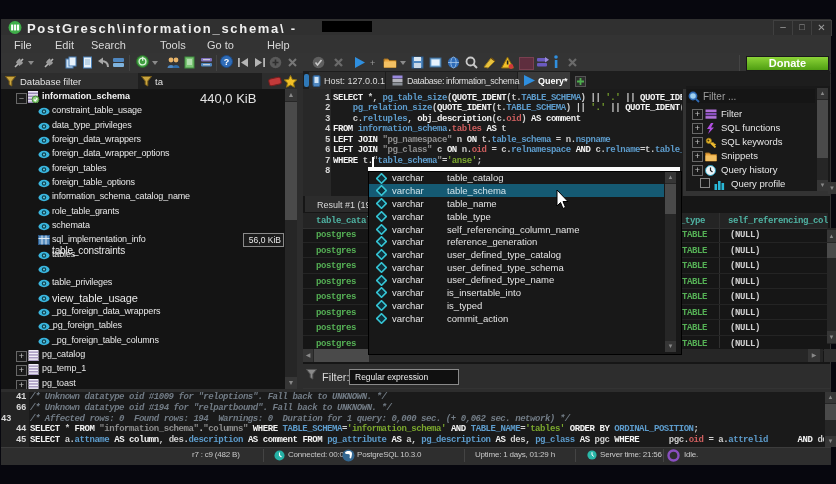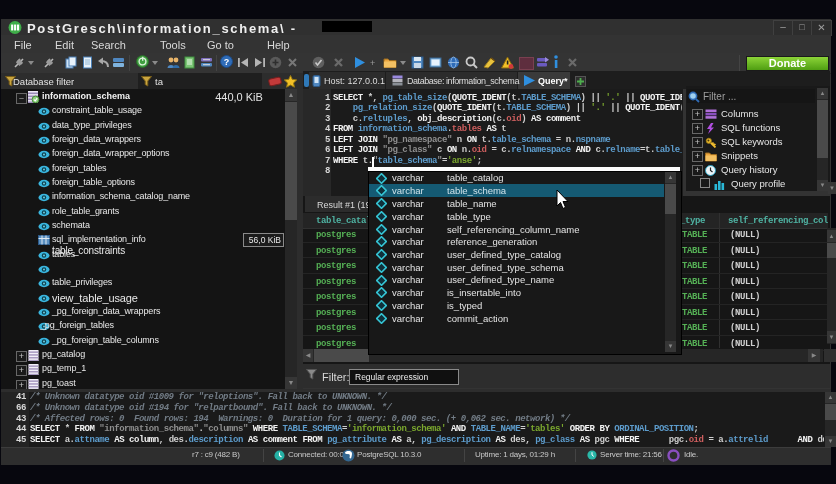--- a/index.html
+++ b/index.html
@@ -166,21 +166,21 @@
     </svg>
 <svg class="a" style="left:566px;top:56px" width="13" height="13" viewBox="0 0 13 13">
       <path d="M3 3 L10 10 M10 3 L3 10" stroke="#6a6a6a" stroke-width="2.2"></path>
     </svg>
 </div>
 
 <div class="a" style="left:739px;top:55px;width:1px;height:16px;background:#444"></div>
 <div class="a" style="left:746px;top:56px;width:81px;height:13px;background:linear-gradient(#8cd438,#4f9e12);border:1px solid #1a1a1a;color:#fff;font-weight:bold;font-size:11px;text-align:center;line-height:13px">Donate</div>
 
 <div class="a" style="left:1px;top:73px;width:296px;height:16px;background:#2d2d2d"></div>
-<div class="a" style="left:13px;top:76px;font-size:9.5px;color:#e3e3e3">Database filter</div>
+<div class="a" style="left:20px;top:76px;font-size:9.5px;color:#e3e3e3">Database filter</div>
 <div class="a" style="left:138px;top:73px;width:124px;height:16px;background:#1f1f1f"></div>
 
 <div class="a" style="left:155px;top:76px;font-size:9.5px;color:#e3e3e3">ta</div>
 <div id="lf-icons">
 <svg class="a" style="left:5px;top:76px" width="11" height="11" viewBox="0 0 11 11">
       <path d="M0.5 0.5 H10.5 L6.8 5 V10 L4.2 8.5 V5 Z" fill="#caa53f" stroke="#7a5f1a"></path>
     </svg>
 <svg class="a" style="left:141px;top:76px" width="11" height="11" viewBox="0 0 11 11">
       <path d="M0.5 0.5 H10.5 L6.8 5 V10 L4.2 8.5 V5 Z" fill="#caa53f" stroke="#7a5f1a"></path>
     </svg>
@@ -198,21 +198,21 @@
 <svg class="a" style="left:27px;top:91.0px" width="13" height="12" viewBox="0 0 13 12">
       <rect x="1" y="0" width="10" height="12" fill="#ece8f4"></rect>
       <rect x="1" y="1.5" width="10" height="1.6" fill="#9a8ab8"></rect>
       <rect x="1" y="4.5" width="10" height="1.6" fill="#9a8ab8"></rect>
       <rect x="1" y="7.5" width="10" height="1.6" fill="#9a8ab8"></rect>
       <rect x="1" y="10.5" width="10" height="1.5" fill="#9a8ab8"></rect>
       <circle cx="8.5" cy="8.5" r="3.4" fill="#8fcf7f" stroke="#4a8f3a"></circle>
       <path d="M7 8.5 l1.2 1.3 l2 -2.6" stroke="#fff" stroke-width="1.1" fill="none"></path>
     </svg>
 <div class="a" style="left:42px;top:91px;font-size:9px;font-weight:bold;color:#f2f2f2">information_schema</div>
-<div class="a" style="left:200px;top:91px;width:78px;text-align:center;font-size:11px;color:#e3e3e3">440,0 KiB</div>
+<div class="a" style="left:200px;top:91px;width:78px;text-align:left;font-size:13px;color:#e3e3e3">440,0 KiB</div>
 <svg class="a" style="left:38px;top:107.33px" width="12" height="9" viewBox="0 0 12 9">
       <ellipse cx="6" cy="4.5" rx="5.5" ry="3.7" fill="#3ab5de"></ellipse>
       <circle cx="6" cy="4.5" r="2.2" fill="#0d4050"></circle>
       <circle cx="6" cy="4.5" r="0.9" fill="#7adcf0"></circle>
     </svg>
 <div class="a" style="left:52px;top:105px;font-size:9px;letter-spacing:-0.15px;color:#e8e8e8">constraint_table_usage</div>
 <svg class="a" style="left:38px;top:121.66px" width="12" height="9" viewBox="0 0 12 9">
       <ellipse cx="6" cy="4.5" rx="5.5" ry="3.7" fill="#3ab5de"></ellipse>
       <circle cx="6" cy="4.5" r="2.2" fill="#0d4050"></circle>
       <circle cx="6" cy="4.5" r="0.9" fill="#7adcf0"></circle>
@@ -294,21 +294,21 @@
       <ellipse cx="6" cy="4.5" rx="5.5" ry="3.7" fill="#3ab5de"></ellipse>
       <circle cx="6" cy="4.5" r="2.2" fill="#0d4050"></circle>
       <circle cx="6" cy="4.5" r="0.9" fill="#7adcf0"></circle>
     </svg>
 <div class="a" style="left:52px;top:306px;font-size:9px;letter-spacing:-0.15px;color:#e8e8e8">_pg_foreign_data_wrappers</div>
 <svg class="a" style="left:38px;top:322.28px" width="12" height="9" viewBox="0 0 12 9">
       <ellipse cx="6" cy="4.5" rx="5.5" ry="3.7" fill="#3ab5de"></ellipse>
       <circle cx="6" cy="4.5" r="2.2" fill="#0d4050"></circle>
       <circle cx="6" cy="4.5" r="0.9" fill="#7adcf0"></circle>
     </svg>
-<div class="a" style="left:40px;top:320px;font-size:9px;letter-spacing:-0.15px;color:#e8e8e8">_pg_foreign_tables</div>
+<div class="a" style="left:48px;top:320px;font-size:9px;letter-spacing:-0.15px;color:#e8e8e8">_pg_foreign_tables</div>
 <svg class="a" style="left:38px;top:336.61px" width="12" height="9" viewBox="0 0 12 9">
       <ellipse cx="6" cy="4.5" rx="5.5" ry="3.7" fill="#3ab5de"></ellipse>
       <circle cx="6" cy="4.5" r="2.2" fill="#0d4050"></circle>
       <circle cx="6" cy="4.5" r="0.9" fill="#7adcf0"></circle>
     </svg>
 <div class="a" style="left:52px;top:335px;font-size:9px;letter-spacing:-0.15px;color:#e8e8e8">_pg_foreign_table_columns</div>
 <div class="a" style="left:16px;top:351px;width:9px;height:9px;background:#1a1a1a;border:1px solid #686868;color:#c5c5c5;font-size:9px;line-height:8px;text-align:center">+</div>
 <svg class="a" style="left:27px;top:349.94px" width="13" height="11" viewBox="0 0 13 11">
       <rect x="1.5" y="0" width="10" height="11" fill="#f2f0f8"></rect>
       <rect x="1.5" y="1.4" width="10" height="1.5" fill="#a89ac0"></rect>
@@ -402,21 +402,21 @@
       <circle cx="5" cy="5" r="3.6" fill="#9fd0f0" stroke="#2f6cb8" stroke-width="1.6"></circle>
       <path d="M7.8 7.8 L11 11" stroke="#2f6cb8" stroke-width="1.8"></path>
     </svg>
 <div class="a" style="left:703px;top:91px;font-size:10px;color:#9f9f9f">Filter ...</div>
 <div class="a" style="left:692px;top:109px;width:9px;height:9px;background:#1a1a1a;border:1px solid #686868;color:#c5c5c5;font-size:9px;line-height:8px;text-align:center">+</div>
 <svg class="a" style="left:705px;top:109.0px" width="12" height="11" viewBox="0 0 12 11">
       <rect x="0.5" y="0.5" width="11" height="2.6" fill="#b06fd8"></rect>
       <rect x="0.5" y="3.8" width="11" height="2.6" fill="#8a4fc0"></rect>
       <rect x="0.5" y="7.1" width="11" height="2.6" fill="#b06fd8"></rect>
     </svg>
-<div class="a" style="left:721px;top:108px;font-size:9.5px;color:#e6e6e6">Columns</div>
+<div class="a" style="left:721px;top:108px;font-size:9.5px;color:#e6e6e6">Filter</div>
 <div class="a" style="left:692px;top:123px;width:9px;height:9px;background:#1a1a1a;border:1px solid #686868;color:#c5c5c5;font-size:9px;line-height:8px;text-align:center">+</div>
 <svg class="a" style="left:705px;top:122.9px" width="12" height="11" viewBox="0 0 12 11">
       <polygon points="6,0 2,6 5,6 3,11 9,4.5 6,4.5 8.5,0" fill="#b04fe0"></polygon>
     </svg>
 <div class="a" style="left:721px;top:122px;font-size:9.5px;color:#e6e6e6">SQL functions</div>
 <div class="a" style="left:692px;top:137px;width:9px;height:9px;background:#1a1a1a;border:1px solid #686868;color:#c5c5c5;font-size:9px;line-height:8px;text-align:center">+</div>
 <svg class="a" style="left:705px;top:136.8px" width="12" height="11" viewBox="0 0 12 11">
       <circle cx="3.8" cy="3.8" r="2.6" fill="#f0bc2e" stroke="#9a7a10" stroke-width="0.8"></circle>
       <circle cx="3.4" cy="3.4" r="1" fill="#4a3a08"></circle>
       <path d="M5.8 5.8 L10.5 10.5 M8.6 8.6 l1.8 -1.6 M7 7 l1.6 -1.4" stroke="#f0bc2e" stroke-width="1.8"></path>
@@ -580,21 +580,21 @@
 </div>
 
 <div class="a" style="left:1px;top:389px;width:830px;height:3px;background:#2d2d2d"></div>
 <div class="a" style="left:1px;top:392px;width:830px;height:55px;background:#1a1a1a"></div>
 <div class="a" style="left:1px;top:392px;width:28px;height:55px;background:#232323"></div>
 <div id="log">
 <div class="a code" style="left:1px;top:392px;width:25px;text-align:right;color:#d8d8d8">41</div>
 <div class="a code" style="left:30px;top:392px;width:794px;overflow:hidden;color:#d8d8d8"><span class="cm">/* Unknown datatype oid #1009 for "reloptions". Fall back to UNKNOWN. */</span></div>
 <div class="a code" style="left:1px;top:403px;width:25px;text-align:right;color:#d8d8d8">66</div>
 <div class="a code" style="left:30px;top:403px;width:794px;overflow:hidden;color:#d8d8d8"><span class="cm">/* Unknown datatype oid #194 for "relpartbound". Fall back to UNKNOWN. */</span></div>
-<div class="a code" style="left:1px;top:414px;width:25px;text-align:right;color:#d8d8d8">43</div>
+<div class="a code" style="left:1px;top:414px;width:25px;color:#d8d8d8">43</div>
 <div class="a code" style="left:30px;top:414px;width:794px;overflow:hidden;color:#d8d8d8"><span class="cm">/* Affected rows: 0  Found rows: 194  Warnings: 0  Duration for 1 query: 0,000 sec. (+ 0,062 sec. network) */</span></div>
 <div class="a code" style="left:1px;top:424px;width:25px;text-align:right;color:#d8d8d8">44</div>
 <div class="a code" style="left:30px;top:424px;width:794px;overflow:hidden;color:#d8d8d8"><span class="kw">SELECT</span><span class="df"> * </span><span class="kw">FROM</span><span class="df"> </span><span class="gq">"information_schema"</span><span class="df">.</span><span class="gq">"columns"</span><span class="df"> </span><span class="kw">WHERE</span><span class="df"> </span><span class="id">TABLE_SCHEMA</span><span class="df">=</span><span class="st">'information_schema'</span><span class="df"> </span><span class="kw">AND</span><span class="df"> </span><span class="id">TABLE_NAME</span><span class="df">=</span><span class="st">'tables'</span><span class="df"> </span><span class="kw">ORDER BY</span><span class="df"> </span><span class="id">ORDINAL_POSITION</span><span class="df">;</span></div>
 <div class="a code" style="left:1px;top:435px;width:25px;text-align:right;color:#d8d8d8">45</div>
 <div class="a code" style="left:30px;top:435px;width:794px;overflow:hidden;color:#d8d8d8"><span class="kw">SELECT</span><span class="df"> a.</span><span class="id">attname</span><span class="df"> </span><span class="kw">AS</span><span class="df"> </span><span class="kw">column</span><span class="df">, des.</span><span class="id">description</span><span class="df"> </span><span class="kw">AS</span><span class="df"> </span><span class="kw">comment</span><span class="df"> </span><span class="kw">FROM</span><span class="df"> </span><span class="id">pg_attribute</span><span class="df"> </span><span class="kw">AS</span><span class="df"> a, </span><span class="id">pg_description</span><span class="df"> </span><span class="kw">AS</span><span class="df"> des, </span><span class="id">pg_class</span><span class="df"> </span><span class="kw">AS</span><span class="df"> pgc </span><span class="kw">WHERE</span><span class="df">      pgc.</span><span class="rd">oid</span><span class="df"> = a.</span><span class="id">attrelid</span><span class="df">      </span><span class="kw">AND</span><span class="df"> des</span></div>
 </div>
 
 <div class="a" style="left:825px;top:392px;width:11px;height:55px;background:#262626"></div>
 <div class="a" style="left:825px;top:392px;width:11px;height:11px;background:#363636;color:#888;font-size:6px;text-align:center;line-height:11px">▲</div>
 <div class="a" style="left:825px;top:436px;width:11px;height:11px;background:#363636;color:#888;font-size:6px;text-align:center;line-height:11px">▼</div>

